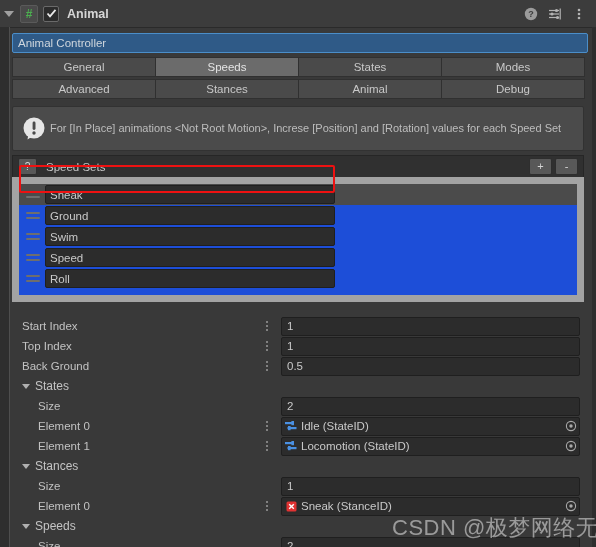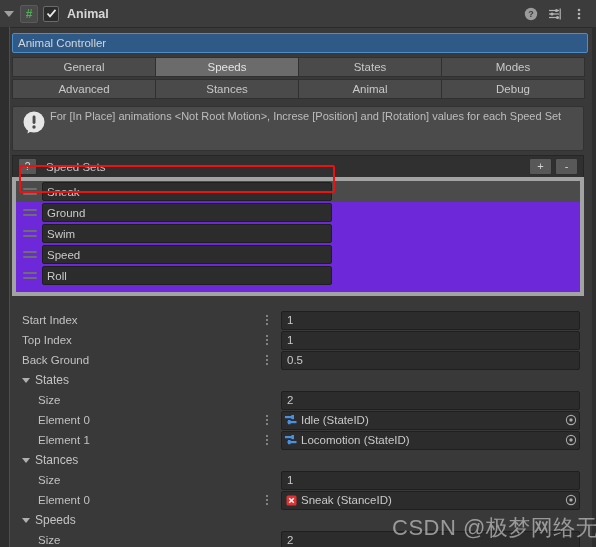--- a/index.html
+++ b/index.html
@@ -63,21 +63,21 @@
     margin-right: -1px;
     display: flex; align-items: center; justify-content: center;
     color: #c8c8c8; font-size: 11.5px; cursor: default;
   }
   .tab.sel { background: #6b6b6b; color: #e4e4e4; }
 
   
   .helpbox {
     margin: 7px 12px 4px 12px; min-height: 37px;
     background: #4b4b4b; border: 1px solid #323232; border-radius: 2px;
-    display: flex; align-items: flex-start; padding: 3px 8px 3px 6px;
+    display: flex; align-items: center; padding: 3px 8px 3px 6px;
   }
   .help-icon { flex: 0 0 29px; display:flex; align-items:center; justify-content:center; }
   .help-text { font-size: 11px; color: #bdbdbd; line-height: 1.25; padding-left: 2px; }
 
   
   .list-block { margin: 4px 12px 0 12px; }
   .list-header {
     height: 21px; background: #303030; border: 1px solid #262626;
     border-bottom: none; display: flex; align-items: center; padding: 0 3px 0 5px;
   }
@@ -87,21 +87,21 @@
     color: #d8d8d8; font-size: 10px; line-height: 1;
   }
   .list-title { margin-left: 9px; font-size: 11.5px; color: #c9c9c9; }
   .list-hdr-right { margin-left: auto; display: flex; gap: 3px; padding-right: 2px; }
   .pmbtn {
     width: 21px; height: 15px; background: #585858; border: 1px solid #2e2e2e;
     border-radius: 2px; display:flex; align-items:center; justify-content:center;
     color: #d5d5d5; font-size: 11px; line-height: 1;
   }
   .list-body {
-    background: #6d28d9; border: 4px solid #a3a3a3;
+    background: #1d4ed8; border: 7px solid #a3a3a3;
     padding: 0 0 6px 0;
   }
   .lrow { height: 21px; display: flex; align-items: center; padding-left: 7px; }
   .lrow.selrow { background: #4b4b4b; }
   .handle { width: 14px; display:flex; flex-direction: column; gap: 3px; padding-right: 5px; }
   .handle i { display:block; height: 2px; background: #6e6e6e; border-radius: 1px; }
   .lfield {
     width: 280px; height: 17px; background: #2c2c2c; border: 1px solid #1f1f1f;
     border-radius: 2px; display: flex; align-items: center; padding: 0 4px;
     color: #c9c9c9; font-size: 11.5px;

